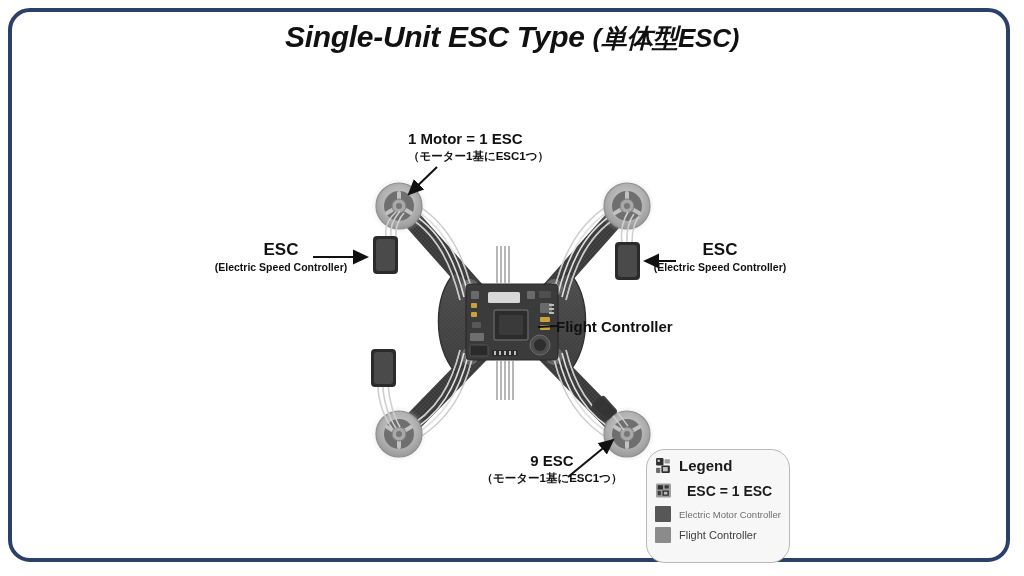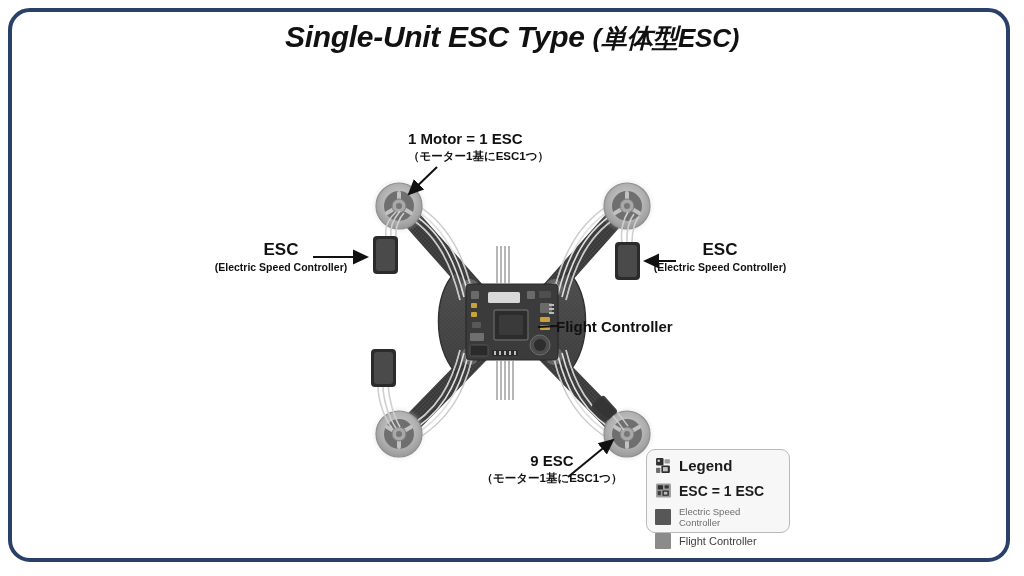--- a/index.html
+++ b/index.html
@@ -123,24 +123,24 @@
     font-size: 15px;
     font-weight: bold;
   }
 
   
   #legend {
     position: absolute;
     left: 646px;
     top: 449px;
     width: 144px;
-    height: 84px;
+    height: 114px;
     background: #f7f7f7;
     border: 1.5px solid #b9b9b9;
-    border-radius: 9px;
+    border-radius: 19px;
     box-sizing: border-box;
     padding: 7px 8px 0 8px;
   }
   .legend-row {
     display: flex;
     align-items: center;
     margin-bottom: 5px;
   }
   .legend-row .ico {
     width: 17px;
@@ -154,21 +154,21 @@
     height: 16px;
     margin-right: 8px;
     flex: 0 0 auto;
     border-radius: 1px;
   }
   .legend-row .lbl { color: #1b1b1b; }
   #legend-row-title .lbl { font-size: 15px; font-weight: bold; }
   #legend-row-esc   .lbl { font-size: 14px; font-weight: bold; }
   #legend-row-sw1   .lbl { font-size: 9.5px; color: #6d6d6d; }
   #legend-row-sw2   .lbl { font-size: 11px;  color: #3d3d3d; }
-  #legend-row-esc { margin-top: 8px; }
+  #legend-row-esc { margin-top: 8px; gap: 8px; }
   #legend-row-sw1 { margin-top: 7px; }
   #legend-row-sw2 { margin-top: 5px; }
 </style>
 </head>
 <body>
 
 <div id="slide">
 
   <div id="frame" style="border-color: rgb(43, 64, 104);"></div>
 
@@ -471,21 +471,21 @@
         <rect x="9" y="3" width="4" height="3" rx="0.5" fill="#3a3a3a"></rect>
         <rect x="2.5" y="8.5" width="3" height="4" rx="0.5" fill="#3a3a3a"></rect>
         <rect x="7" y="8" width="6" height="5" rx="0.6" fill="#2e2e2e"></rect>
         <rect x="8.3" y="9.2" width="3.4" height="2.6" fill="#bdbdbd"></rect>
       </svg>
       <span class="lbl">ESC = 1 ESC</span>
     </div>
 
     <div class="legend-row" id="legend-row-sw1">
       <span class="swatch" style="background:#575757"></span>
-      <span class="lbl">Electric Speed Controller</span>
+      <span class="lbl">Electric Motor Controller</span>
     </div>
 
     <div class="legend-row" id="legend-row-sw2">
       <span class="swatch" style="background:#8b8b8b"></span>
       <span class="lbl">Flight Controller</span>
     </div>
 
   </div>
 
 </div>

